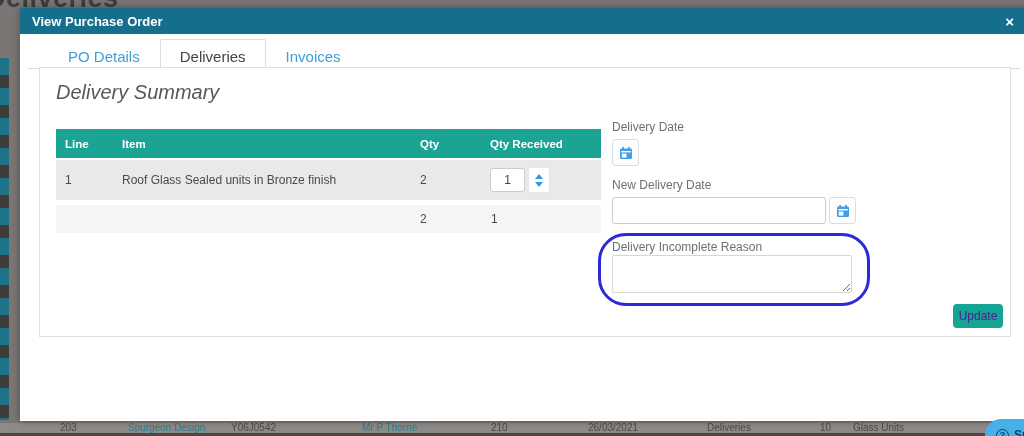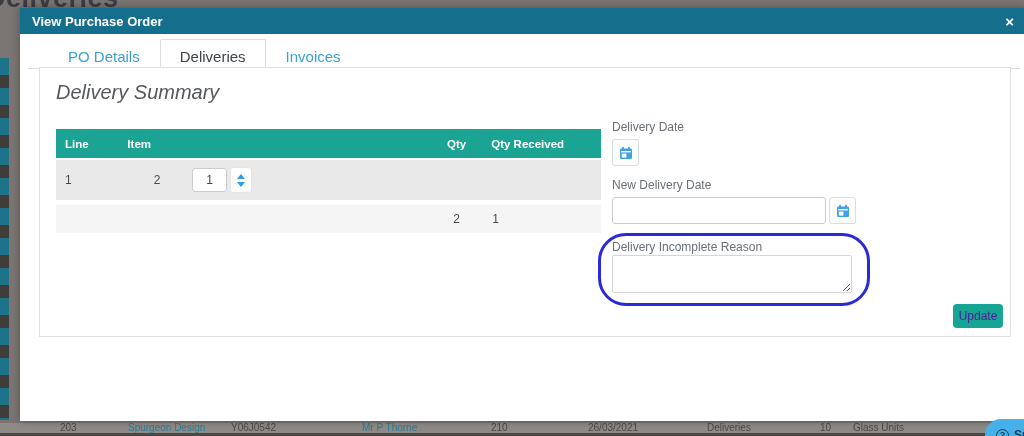--- a/index.html
+++ b/index.html
@@ -52,22 +52,22 @@
 
   
   .po-table { position:absolute; left:16px; top:61px; width:545px; font-size:12px; }
   .t-head { display:flex; height:29px; align-items:center; background:#1ba493;
     color:#fff; font-weight:700; font-size:11.5px; }
   .t-row { display:flex; height:40px; align-items:center; background:#e9e9e9;
     color:#4a4a4a; margin-top:2px; }
   .t-total { display:flex; height:28px; align-items:center; background:#f5f5f5;
     color:#4a4a4a; margin-top:5px; }
   .col-line { width:66px; padding-left:9px; }
-  .col-item { width:298px;margin-left:6px; }
-  .col-qty  { width:70px;text-align:center; }
+  .col-item { width:298px; }
+  .col-qty  { width:70px; }
   .col-rec  { width:111px; display:flex; align-items:center; gap:3px; }
   .spin-input { width:35px; height:24px; border:1px solid #ccc; border-radius:3px;
     text-align:center; font-size:12px; color:#444; background:#fff; }
   .spin-arrows { width:22px; height:26px; background:#fff; border:1px solid #e6e6e6;
     border-radius:3px; display:flex; flex-direction:column; align-items:center;
     justify-content:center; gap:3px; cursor:pointer; }
   .arr-up { width:0; height:0; border-left:4px solid transparent;
     border-right:4px solid transparent; border-bottom:5px solid #2f9ce8; }
   .arr-down { width:0; height:0; border-left:4px solid transparent;
     border-right:4px solid transparent; border-top:5px solid #2f9ce8; }
@@ -132,20 +132,21 @@
 
       <div class="po-table">
         <div class="t-head">
           <span class="col-line">Line</span>
           <span class="col-item">Item</span>
           <span class="col-qty">Qty</span>
           <span class="col-rec">Qty Received</span>
         </div>
         <div class="t-row">
           <span class="col-line">1</span>
+          <span class="col-item">Roof Glass Sealed units in Bronze finish</span>
           <span class="col-qty">2</span>
           <span class="col-rec">
             <input class="spin-input" value="1" style="">
             <span class="spin-arrows">
               <span class="arr-up"></span>
               <span class="arr-down"></span>
             </span>
           </span>
         </div>
         <div class="t-total">

